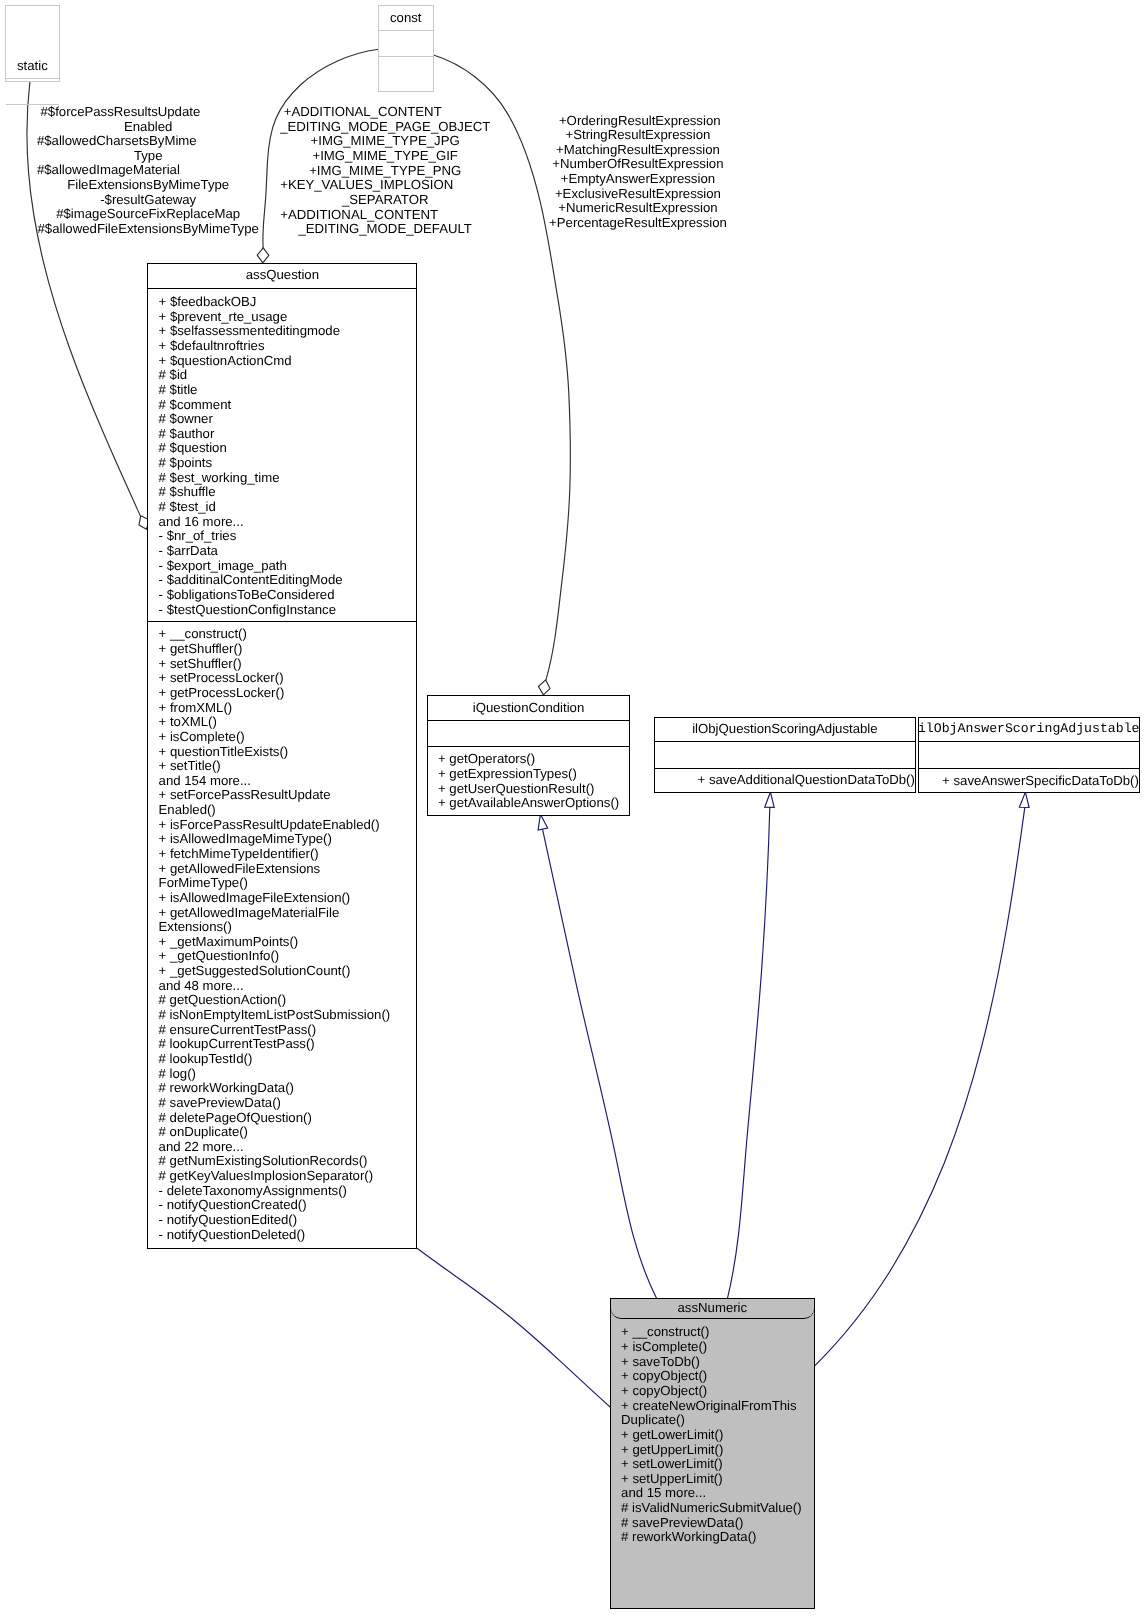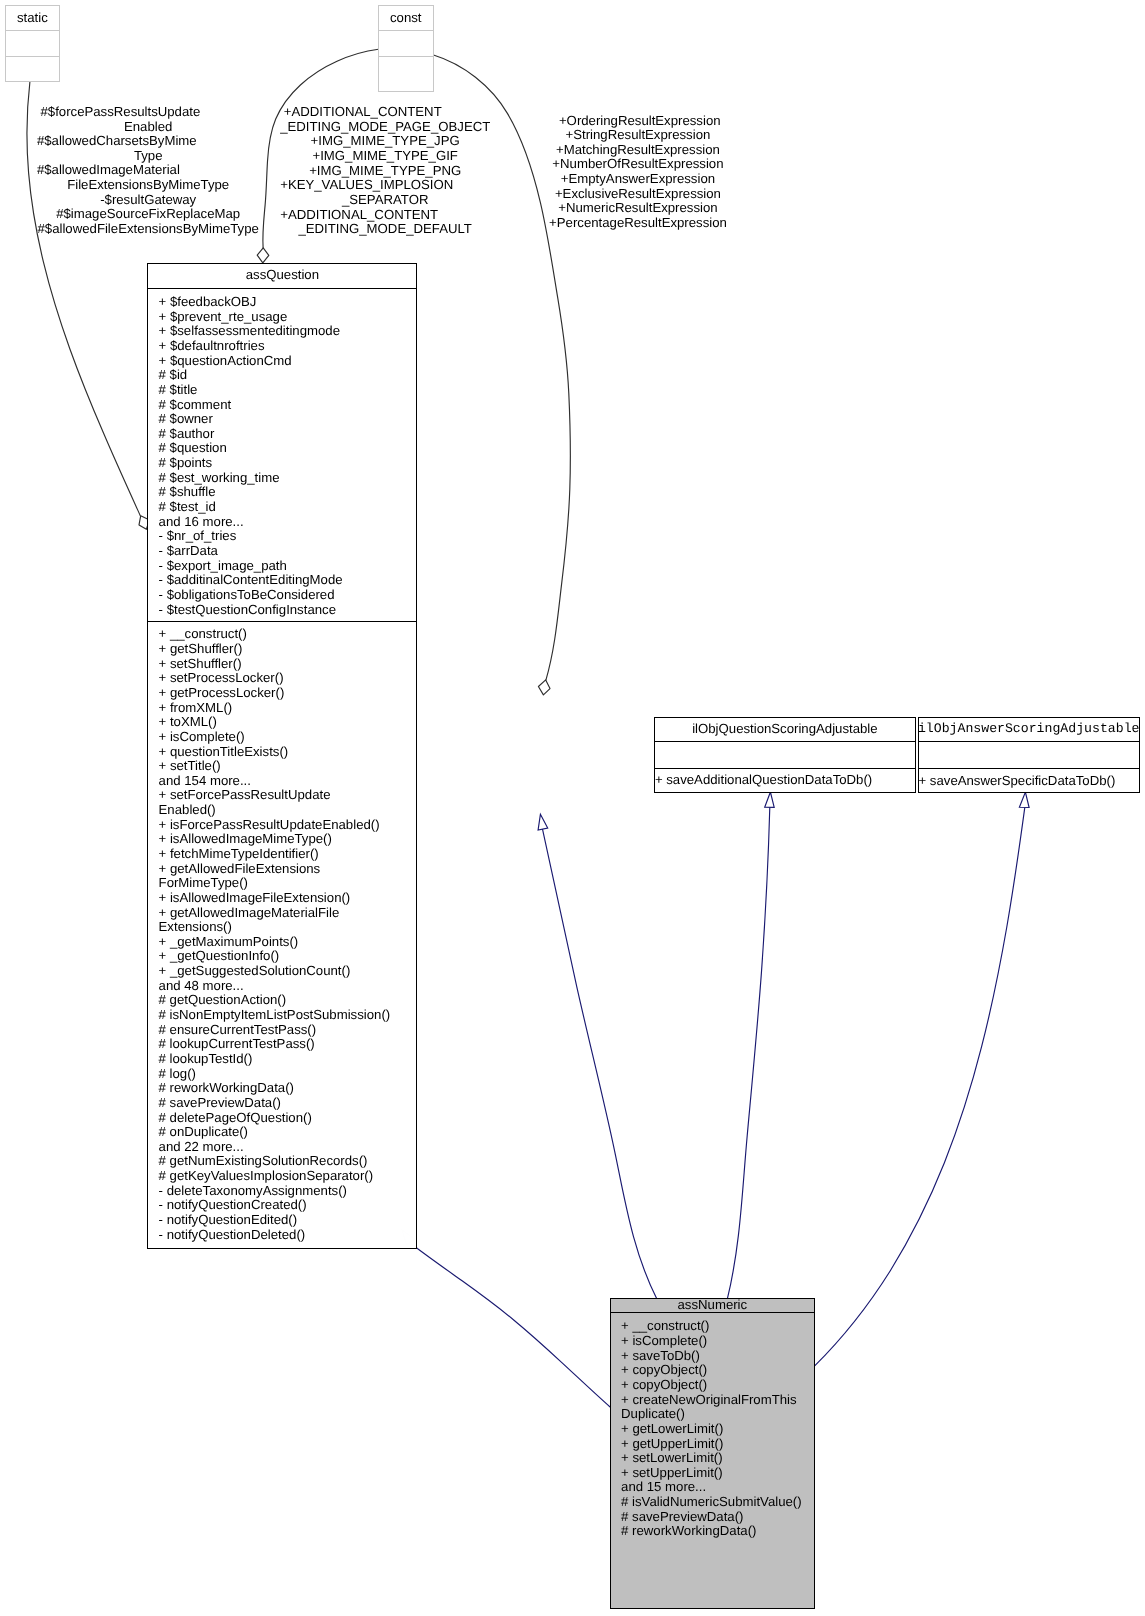--- a/index.html
+++ b/index.html
@@ -7,21 +7,21 @@
   body{width:1145px;height:1616px;overflow:hidden;font-family:"Liberation Sans",sans-serif;
        -webkit-font-smoothing:antialiased;text-rendering:geometricPrecision;}
   #canvas{position:relative;width:1145px;height:1616px;transform:translateZ(0);}
   svg.edges{position:absolute;left:0;top:0;width:1145px;height:1616px;}
   .node{position:absolute;box-sizing:border-box;border:1px solid #000;}
   .sec{box-sizing:border-box;overflow:hidden;}
   .title-sec{display:flex;align-items:center;justify-content:center;border-bottom:1px solid #000;}
   .title{font-size:13.2px;line-height:14.645px;color:#000;}
   .attr-sec{border-bottom:1px solid #000;}
   .row{font-size:13.2px;color:#000;white-space:pre;line-height:14.645px;height:14.645px;padding-left:10.2px;}
-  .meth-sec.center .row{padding-left:0;text-align:left;}
+  .meth-sec.center .row{padding-left:0;text-align:right;}
   .elabel{position:absolute;font-size:13.2px;color:#000;}
   .el{line-height:14.645px;height:14.645px;white-space:pre;text-align:center;}
   .el.jl{text-align:left;}
   .el.first{text-indent:3.6px;}
 </style>
 </head>
 <body>
 
 <div id="canvas">
 <svg class="edges" viewBox="0 0 1145 1616">
@@ -43,21 +43,21 @@
   </g>
   <g fill="#ffffff" stroke="#191970" stroke-width="1.15" stroke-linejoin="miter">
     <polygon points="402.1,1230.1 414.7,1239.3 406.5,1244.5"></polygon>
     <polygon points="540.4,814.3 547.7,828.1 538.1,830.0"></polygon>
     <polygon points="770.4,792.0 774.2,807.3 764.7,807.2"></polygon>
     <polygon points="1025.4,792.1 1029.1,807.5 1019.4,807.3"></polygon>
   </g>
 </svg>
 
 <div class="node helper" style="left:4.6px;top:4.7px;width:55.6px;height:77.60px;background:rgba(255,255,255,0.996);border-color:#c8c8c8;">
-      <div class="sec title-sec" style="height:25.6px;border-color:#c8c8c8;">
+      <div class="sec title-sec" style="height:25.6px;border-color:#c8c8c8;margin-top:48px;">
         <span class="title">static</span>
       </div>
       <div class="sec attr-sec" style="height:25.4px;padding-top:0px;border-color:#c8c8c8;"></div>
       <div class="sec meth-sec" style="height:24.6px;padding-top:0px;"></div>
     </div>
 <div class="node helper" style="left:377.9px;top:4.8px;width:55.8px;height:87px;background:rgba(255,255,255,0.996);border-color:#c8c8c8;">
       <div class="sec title-sec" style="height:25.4px;border-color:#c8c8c8;">
         <span class="title">const</span>
       </div>
       <div class="sec attr-sec" style="height:25.4px;padding-top:0px;border-color:#c8c8c8;"></div>
@@ -129,40 +129,52 @@
         <div class="row"># onDuplicate()</div>
         <div class="row">and 22 more...</div>
         <div class="row"># getNumExistingSolutionRecords()</div>
         <div class="row"># getKeyValuesImplosionSeparator()</div>
         <div class="row">- deleteTaxonomyAssignments()</div>
         <div class="row">- notifyQuestionCreated()</div>
         <div class="row">- notifyQuestionEdited()</div>
         <div class="row">- notifyQuestionDeleted()</div>
       </div>
     </div>
+<div class="node" style="left:426.8px;top:695.3px;width:203.5px;height:120.40px;background:rgba(255,255,255,0.996);border-color:#000000;">
+      <div class="sec title-sec" style="height:24.9px;border-color:#000000;">
+        <span class="title">iQuestionCondition</span>
+      </div>
+      <div class="sec attr-sec" style="height:25.7px;padding-top:0px;border-color:#000000;"></div>
+      <div class="sec meth-sec" style="height:67.8px;padding-top:5.6px;">
+        <div class="row">+ getOperators()</div>
+        <div class="row">+ getExpressionTypes()</div>
+        <div class="row">+ getUserQuestionResult()</div>
+        <div class="row">+ getAvailableAnswerOptions()</div>
+      </div>
+    </div>
 <div class="node" style="left:653.9px;top:716.5px;width:262px;height:76.70px;background:rgba(255,255,255,0.996);border-color:#000000;">
       <div class="sec title-sec" style="height:24.9px;border-color:#000000;">
         <span class="title">ilObjQuestionScoringAdjustable</span>
       </div>
       <div class="sec attr-sec" style="height:26.8px;padding-top:0px;border-color:#000000;"></div>
       <div class="sec meth-sec center" style="height:23.0px;padding-top:4.3px;">
         <div class="row">+ saveAdditionalQuestionDataToDb()</div>
       </div>
     </div>
 <div class="node" style="left:917.5px;top:716.6px;width:222.4px;height:76.70px;background:rgba(255,255,255,0.996);border-color:#000000;">
       <div class="sec title-sec" style="height:24.9px;border-color:#000000;font-family:Liberation Mono, monospace;">
         <span class="title">ilObjAnswerScoringAdjustable</span>
       </div>
       <div class="sec attr-sec" style="height:26.8px;padding-top:0px;border-color:#000000;"></div>
       <div class="sec meth-sec center" style="height:23.0px;padding-top:4.3px;">
         <div class="row">+ saveAnswerSpecificDataToDb()</div>
       </div>
     </div>
 <div class="node" style="left:609.9px;top:1297.7px;width:204.9px;height:311.60px;background:rgba(191,191,191,0.996);border-color:#000000;">
-      <div class="sec title-sec" style="height:14px;border-color:#000000;">
+      <div class="sec title-sec" style="height:20px;border-color:#000000;border-radius:11px;">
         <span class="title">assNumeric</span>
       </div>
       <div class="sec meth-sec" style="height:230.0px;padding-top:6.7px;">
         <div class="row">+ __construct()</div>
         <div class="row">+ isComplete()</div>
         <div class="row">+ saveToDb()</div>
         <div class="row">+ copyObject()</div>
         <div class="row">+ copyObject()</div>
         <div class="row">+ createNewOriginalFromThis</div>
         <div class="row">Duplicate()</div>

